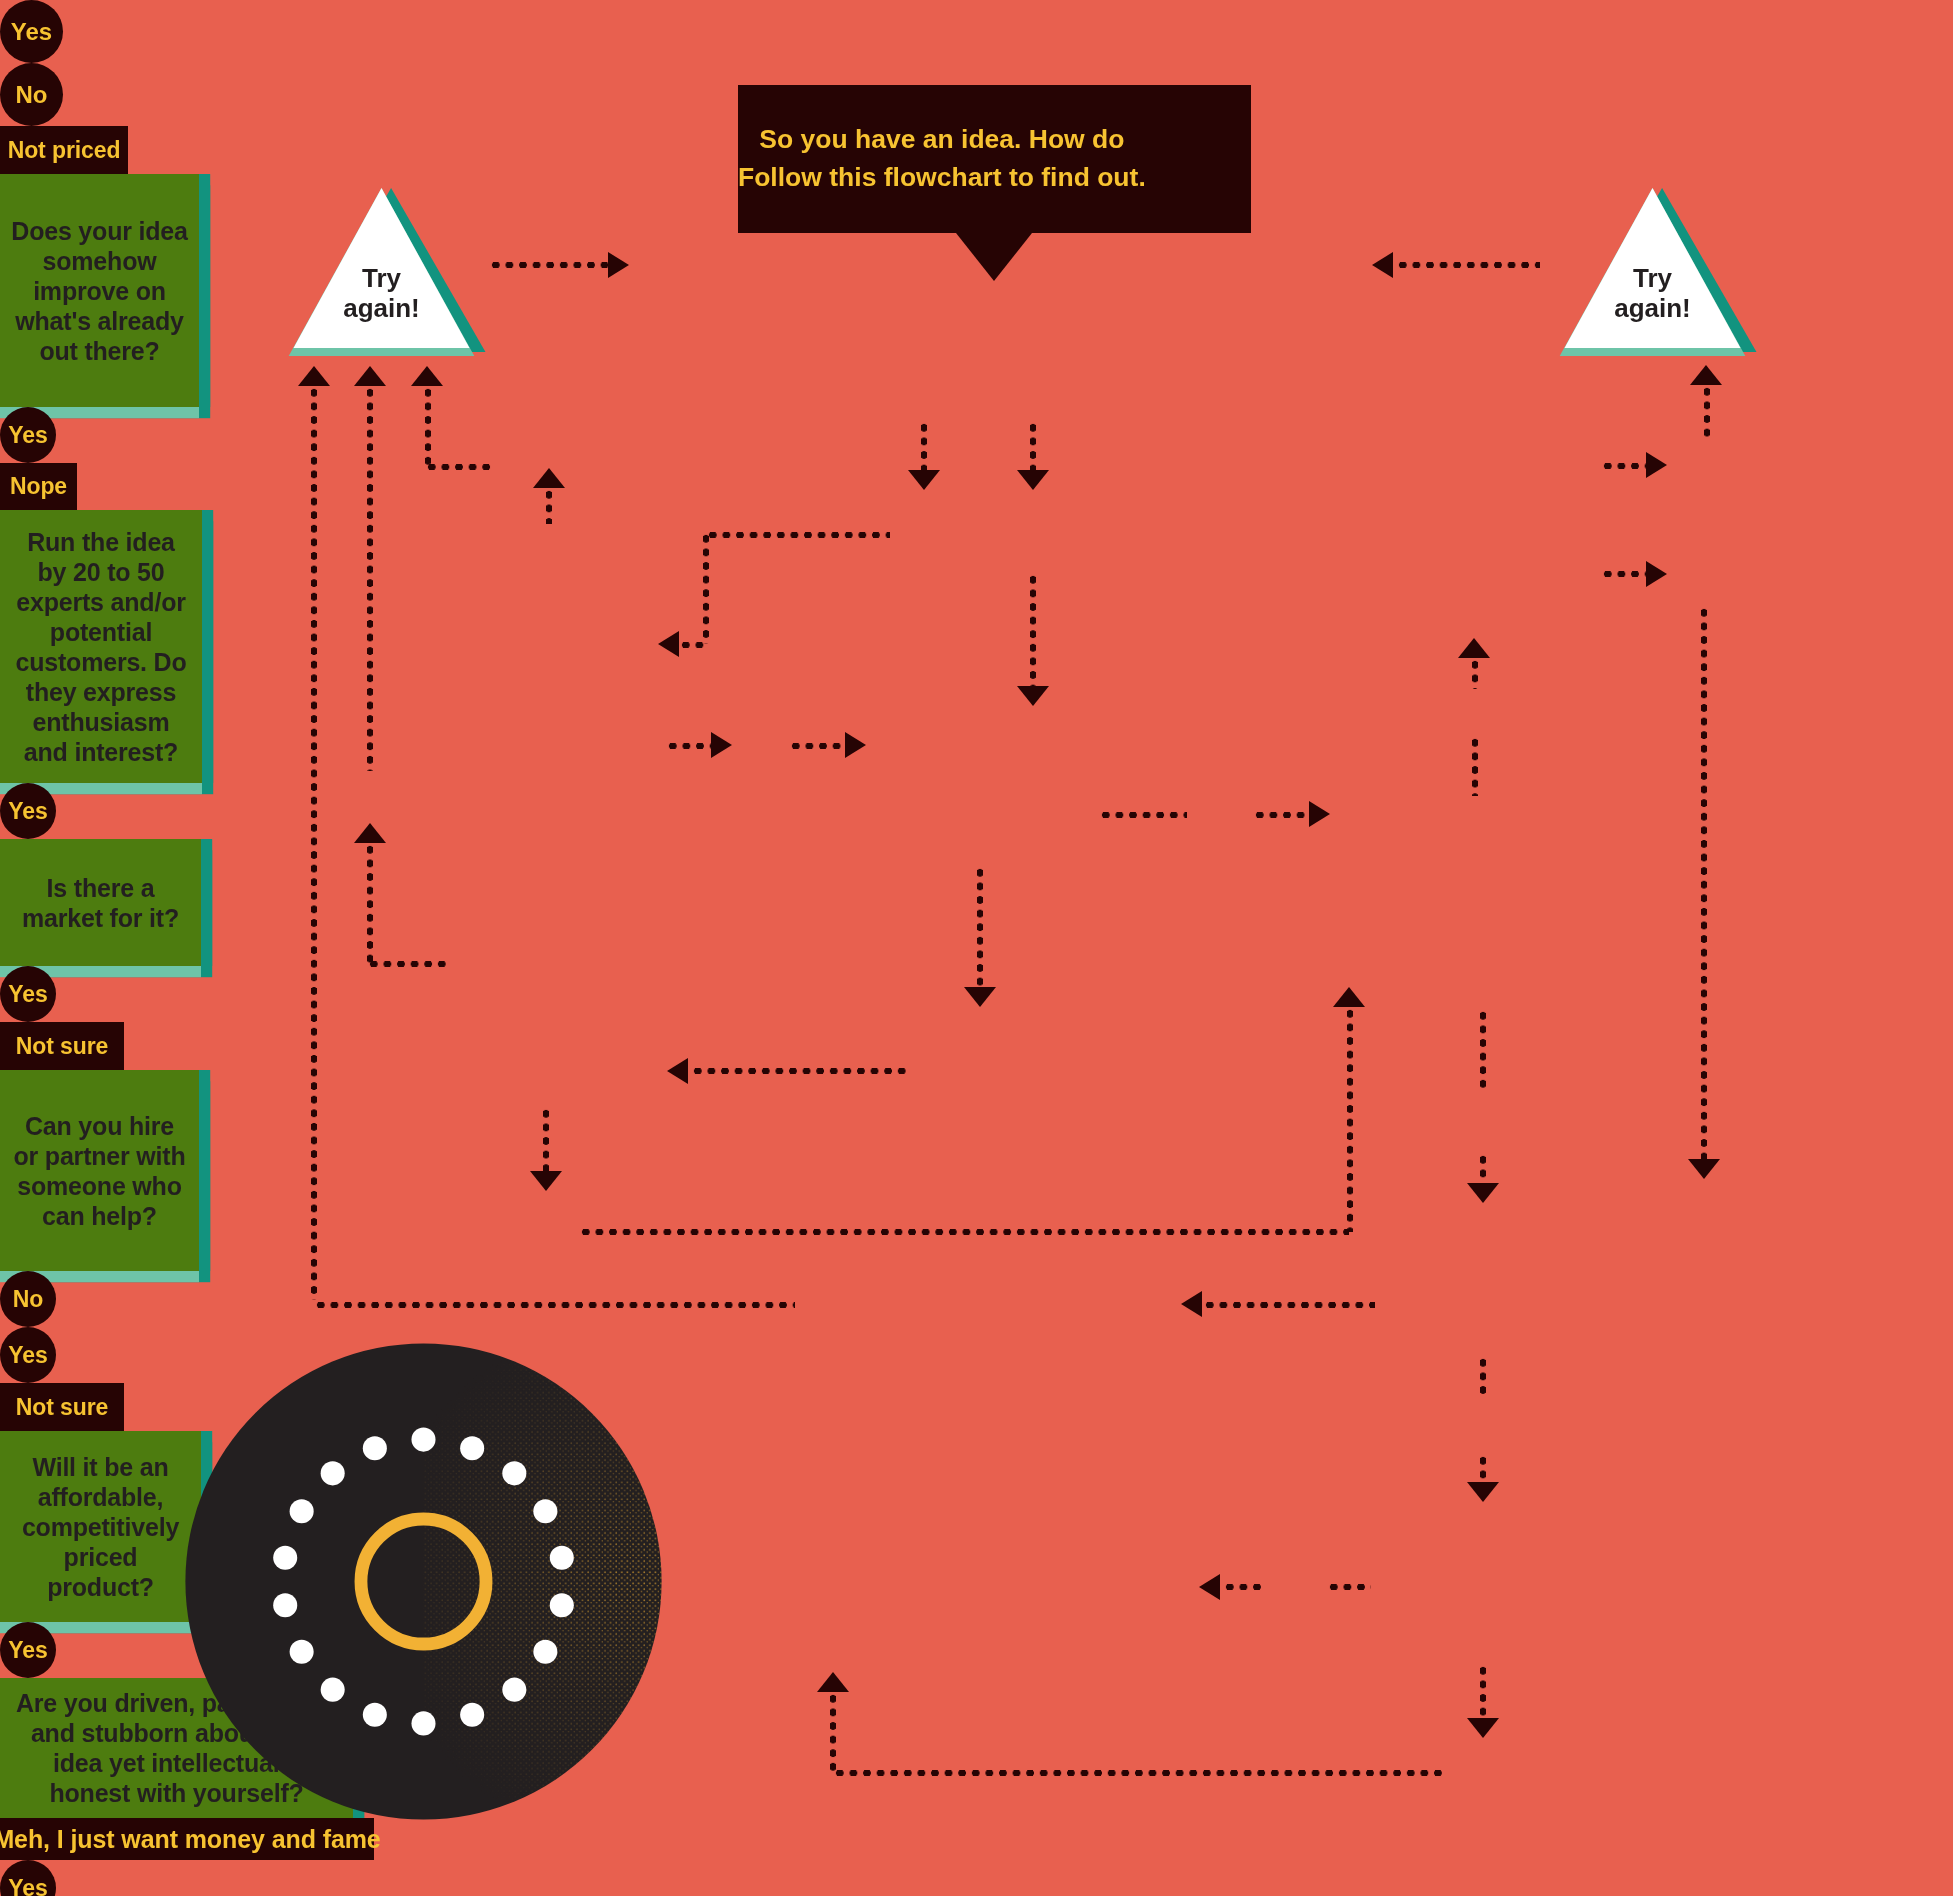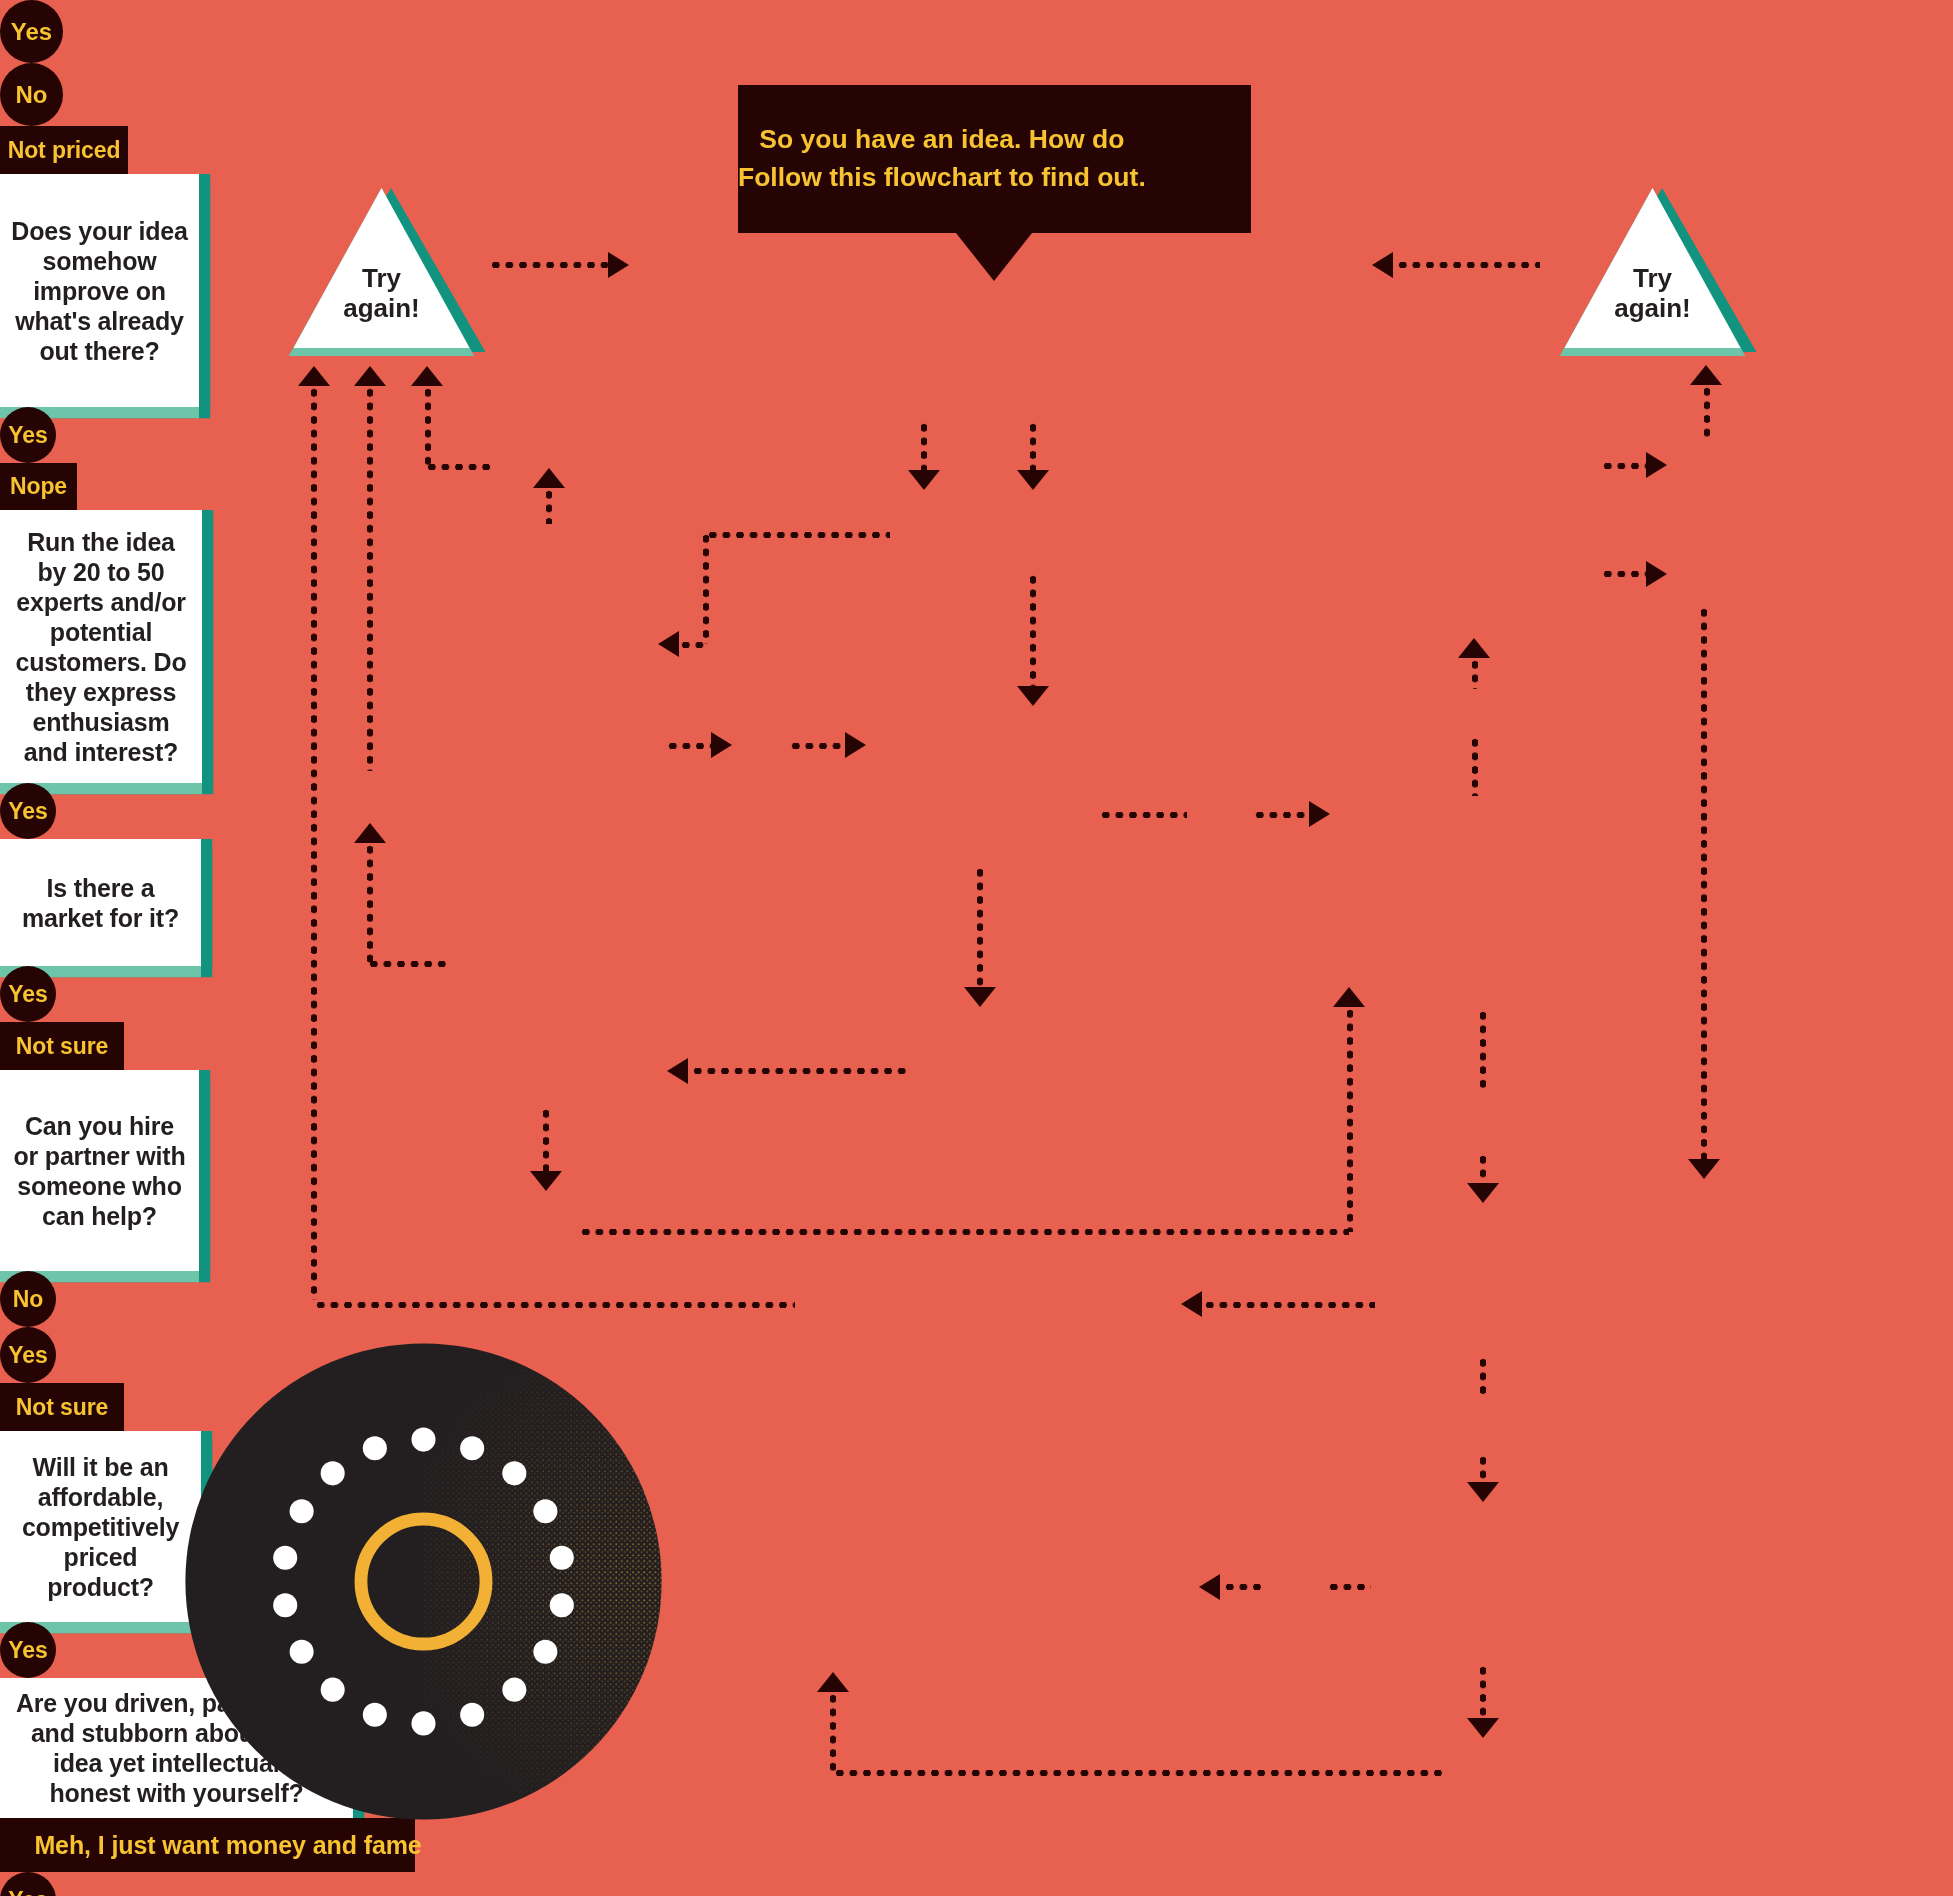--- a/index.html
+++ b/index.html
@@ -11,21 +11,21 @@
   #stage{
     position:relative;
     width:1953px;
     height:1896px;
     background:#e8604f;
     overflow:hidden;
   }
 
   
   .qbox{
-    background:#ffffff;
+    background:#4d7c0f;
     color:#231f20;
     display:flex;align-items:center;justify-content:center;
     text-align:center;
     font-weight:bold;
     line-height:1.20;
     letter-spacing:-0.2px;
     box-shadow: 11.2px 0 0 0 #12937f, 0 11.2px 0 0 #6ec4a8, 11.2px 11.2px 0 0 #12937f;
   }
   .qbox span{display:block;padding:0 11.2px;}
 
@@ -294,21 +294,21 @@
 
   <div class="dotline-v" style="left:1347px;top:1007px;height:225px;"></div>
   <div class="arrow up" style="left:1333px;top:987px;"></div>
 
   <div class="qbox" style="left:1381px;top:1210px;width:353px;height:140px;font-size:25px;">
     <span>Are you driven, passionate, and stubborn about your idea yet intellectually honest with yourself?</span>
   </div>
 
   <div class="dotline-h" style="left:1203px;top:1302px;width:172px;"></div>
   <div class="arrow left" style="left:1181px;top:1291px;"></div>
-  <div class="chip" style="left:801px;top:1279px;width:374px;height:54px;font-size:25px;padding-left:41px;">
+  <div class="chip" style="left:801px;top:1279px;width:374px;height:42px;font-size:25px;">
     <span>Meh, I just want money and fame</span>
   </div>
   <div class="dotline-h" style="left:314px;top:1302px;width:481px;"></div>
 
   <div class="dotline-v" style="left:1480px;top:1356px;height:38px;"></div>
   <div class="pill" style="left:1454px;top:1396px;width:56px;height:56px;font-size:23px;">
     <span>Yes</span>
   </div>
   <div class="dotline-v" style="left:1480px;top:1454px;height:30.5px;"></div>
   <div class="arrow down" style="left:1467px;top:1482px;"></div>

